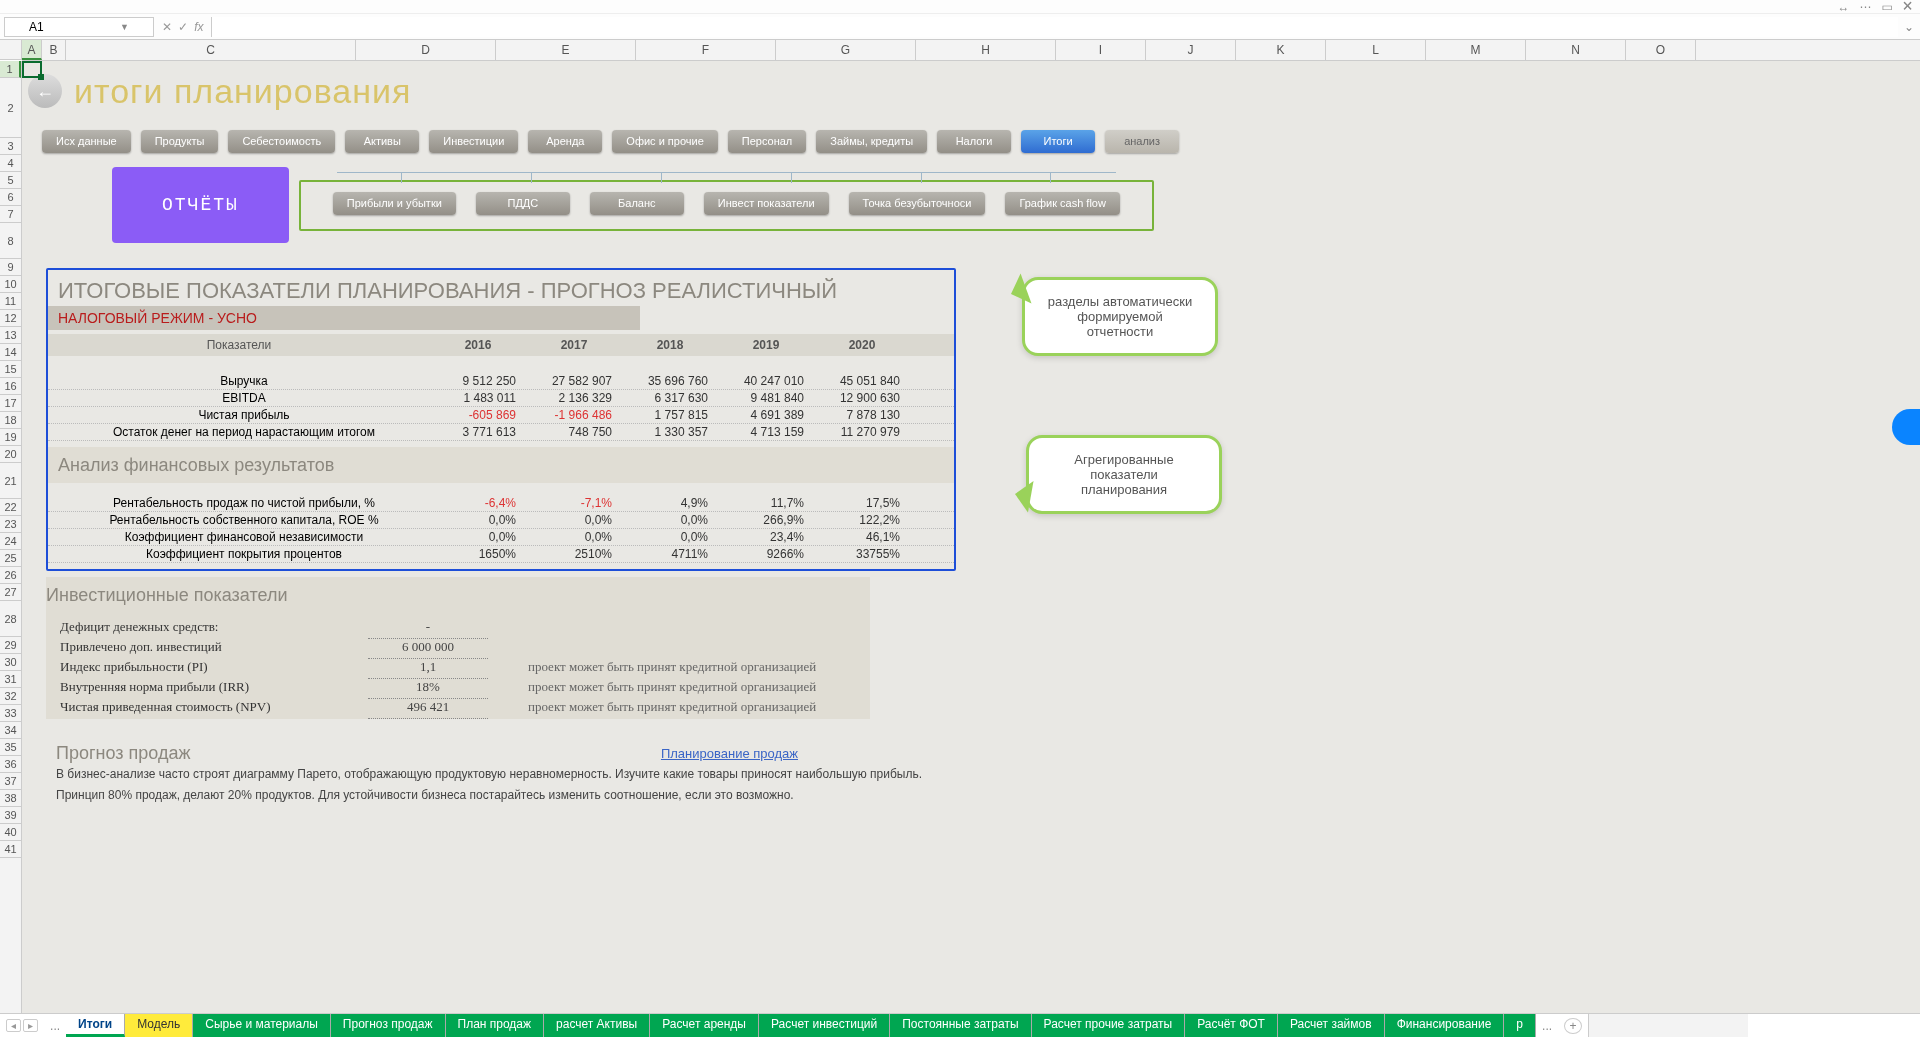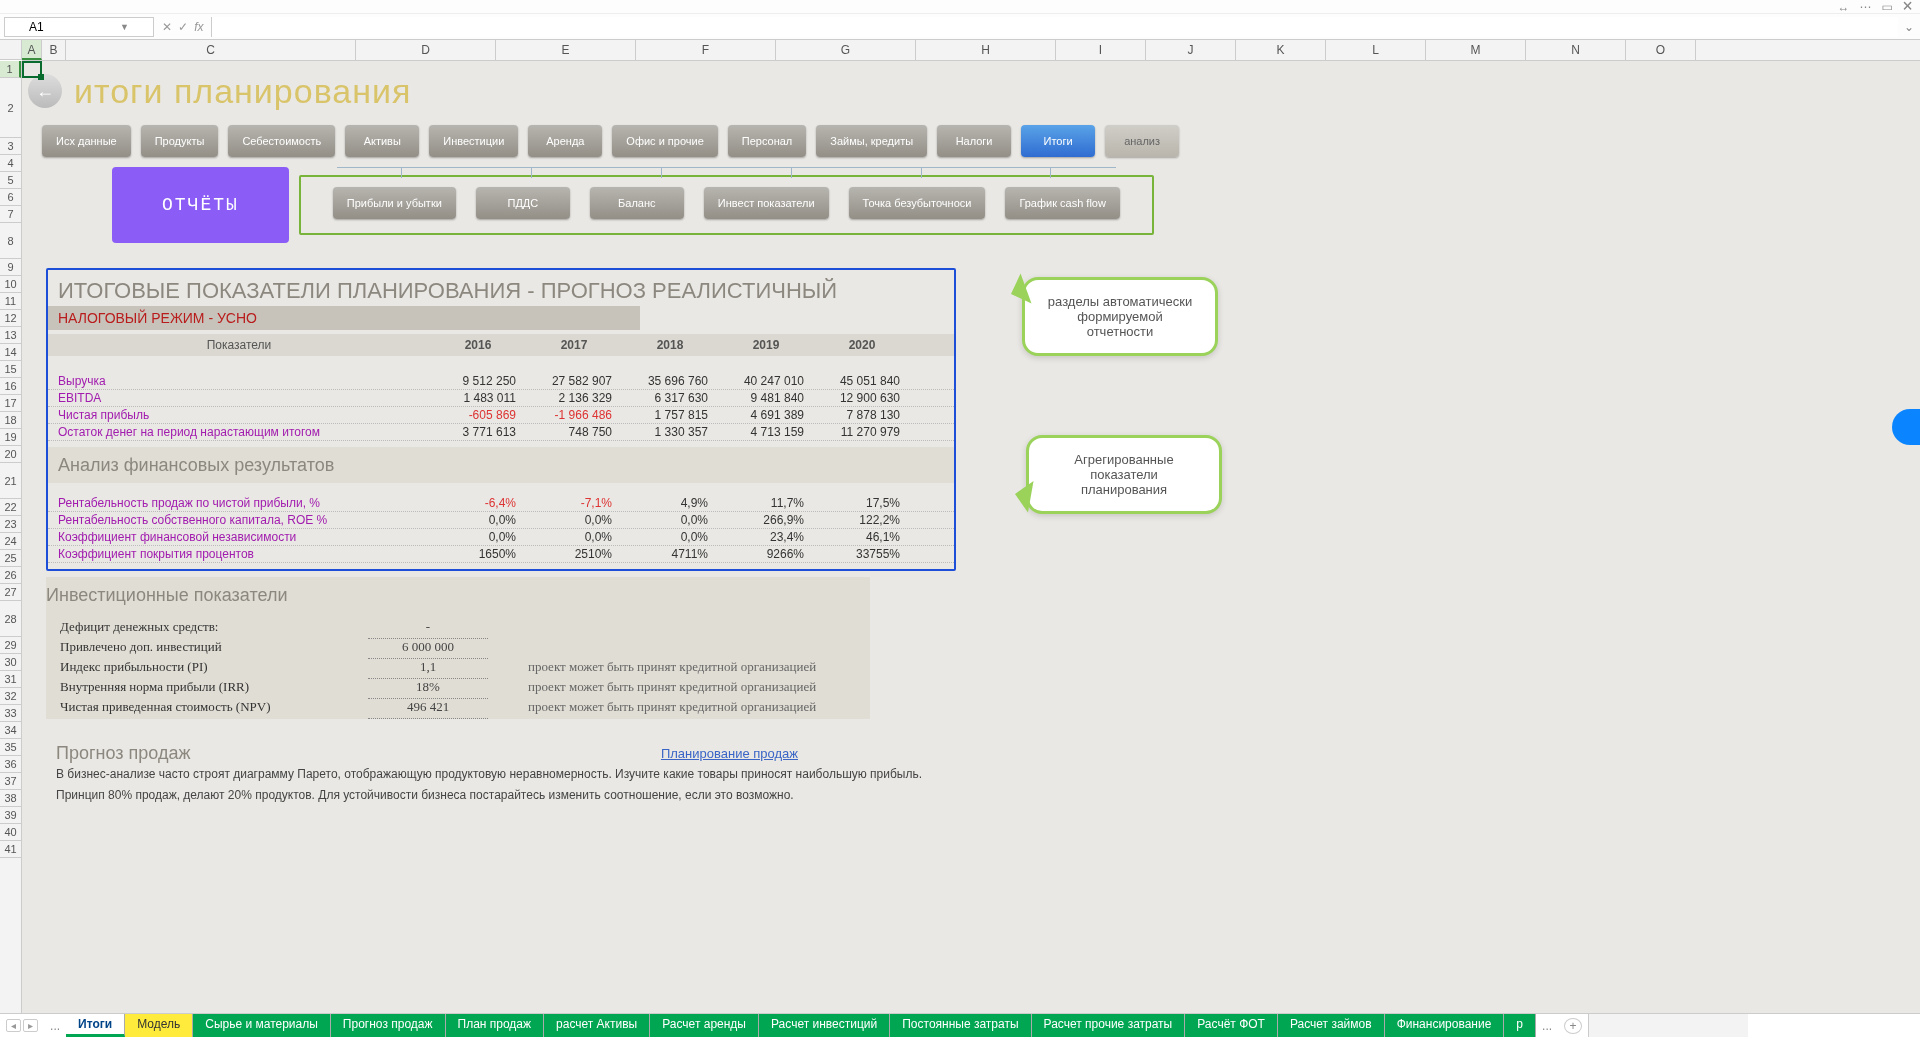--- a/index.html
+++ b/index.html
@@ -35,42 +35,42 @@
 .rowhdr .rh.med { height:36px; line-height:36px;}
 .rowhdr .rh.sel { background:#d9ead3; border-right:2px solid #388e3c;}
 .grid { flex:1; position:relative; background:#e9e8e4; }
 
 
 .title-row { height:60px; display:flex; align-items:center; padding-left:6px; gap:12px;}
 .back-btn { width:34px; height:34px; border-radius:50%; background:linear-gradient(#ddd,#bbb); display:flex;align-items:center;justify-content:center; color:#fff; font-size:18px;}
 .page-title { font-size:34px; font-weight:300; color:#d9c46a; text-transform:lowercase; letter-spacing:1px; }
 
 .nav-row { height:40px; display:flex; align-items:center; gap:10px; padding-left:20px;}
-.nav-btn { background:linear-gradient(#b7b5af,#938f87); color:#fff; font-size:11px; border-radius:4px; height:32px; padding:0 14px; display:flex;align-items:center;justify-content:center; box-shadow:0 1px 2px rgba(0,0,0,.3); min-width:74px; white-space:nowrap;}
+.nav-btn { background:linear-gradient(#b7b5af,#938f87); color:#fff; font-size:11px; border-radius:4px; height:23px; padding:0 14px; display:flex;align-items:center;justify-content:center; box-shadow:0 1px 2px rgba(0,0,0,.3); min-width:74px; white-space:nowrap;}
 .nav-btn.active { background:linear-gradient(#5aa3e8,#2f6cd1); }
 .nav-btn.light { background:linear-gradient(#d0cec8,#b9b5ac); color:#666;text-align:center; }
 
 .reports-row { display:flex; align-items:center; gap:10px; padding:6px 20px 8px 90px;}
 .reports-label { background:#8b5cf6; color:#fff; font-size:18px; letter-spacing:2px; padding:28px 50px; border-radius:4px; font-weight:300;font-family:Liberation Mono, monospace;}
 .reports-box { border:2px solid #78b33a; padding:10px 32px 14px; display:flex; gap:20px; align-items:center; border-radius:2px; position:relative; }
 .reports-box .nav-btn { min-width:94px; }
 .reports-box .branch { position:absolute; top:-10px; left:36px; right:36px; border-top:1px solid #9fb7c9; height:10px; display:flex; justify-content:space-around;}
 .reports-box .branch span{border-left:1px solid #9fb7c9;height:10px;}
 
 .spacer{height:17px;}
 
 .main-box { margin:0 24px; border:2px solid #1d4ed8; padding:6px 0; border-radius:2px; position:relative; }
 .section-title { font-size:22px; color:#8c887f; font-weight:400; padding:2px 10px;}
 .tax-row { background:#c7c3ba; color:#b91c1c; font-size:14px; padding:4px 10px; margin:0 0 4px; width:592px; }
 .yrs-hdr { display:flex; align-items:center; background:#dad8d0; height:22px;}
 .yrs-hdr .pk { width:382px; text-align:center; color:#555; font-size:12px;}
 .yrs-hdr .yr { width:96px; text-align:center; font-weight:600; color:#555;}
 
 .data-row { display:flex; align-items:center; height:17px; border-bottom:1px dotted #bbb;}
-.data-row .lbl { width:382px; padding-left:10px; color:#a21caf; font-size:12px;}
+.data-row .lbl { width:382px; padding-left:10px; color:#000000; font-size:12px;text-align:center;}
 .data-row .val { width:96px; text-align:right; padding-right:10px; font-size:12px; color:#333;}
 .data-row .val.neg { color:#d33;}
 .subhead { font-size:18px; color:#8c887f; padding:6px 10px; background:#e0ddd4; height:36px; display:flex;align-items:center; margin-top:6px;}
 
 .inv-box { margin:6px 24px; background:#e0ddd4;}
 .inv-row { display:flex; height:20px; font-size:13px; padding-left:14px;font-family:Liberation Serif, serif;}
 .inv-row .lbl{width:308px;color:#333;}
 .inv-row .val{width:120px;text-align:center;border-bottom:1px dotted #888;color:#444;}
 .inv-row .note{padding-left:40px;color:#666;}
 

